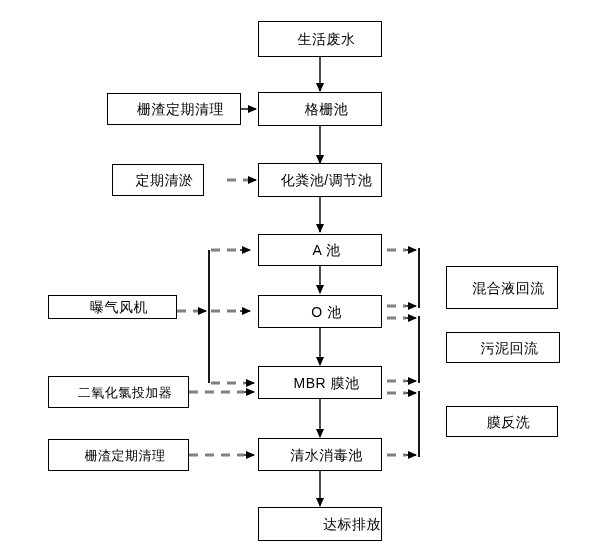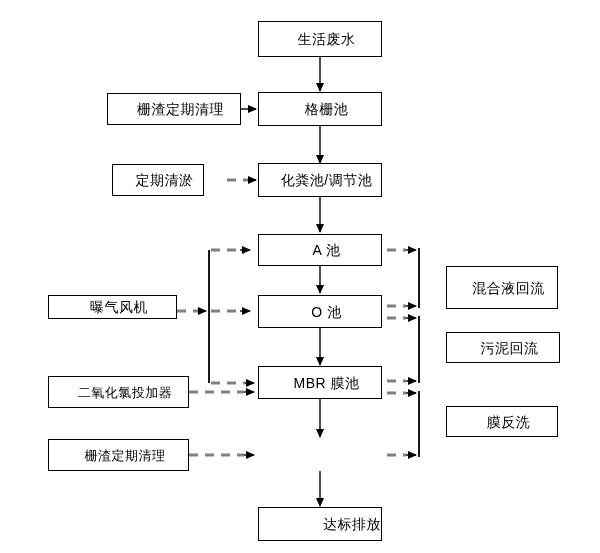--- a/index.html
+++ b/index.html
@@ -159,20 +159,23 @@
   </div>
 
   <div class="node" style="left:258px; top:295px; width:124px; height:33px;">
     <span>O 池</span>
   </div>
 
   <div class="node" style="left:258px; top:366px; width:124px; height:33px;">
     <span>MBR 膜池</span>
   </div>
 
+  <div class="node" style="left:258px; top:438px; width:124px; height:33px;">
+    <span>清水消毒池</span>
+  </div>
 
   <div class="node" style="left:258px; top:507px; width:124px; height:34px;justify-content:flex-end;">
     <span>达标排放</span>
   </div>
 
   <div class="node" style="left:107px; top:93px; width:134px; height:32px;">
     <span>栅渣定期清理</span>
   </div>
 
   <div class="node" style="left:112px; top:164px; width:92px; height:32px;">

